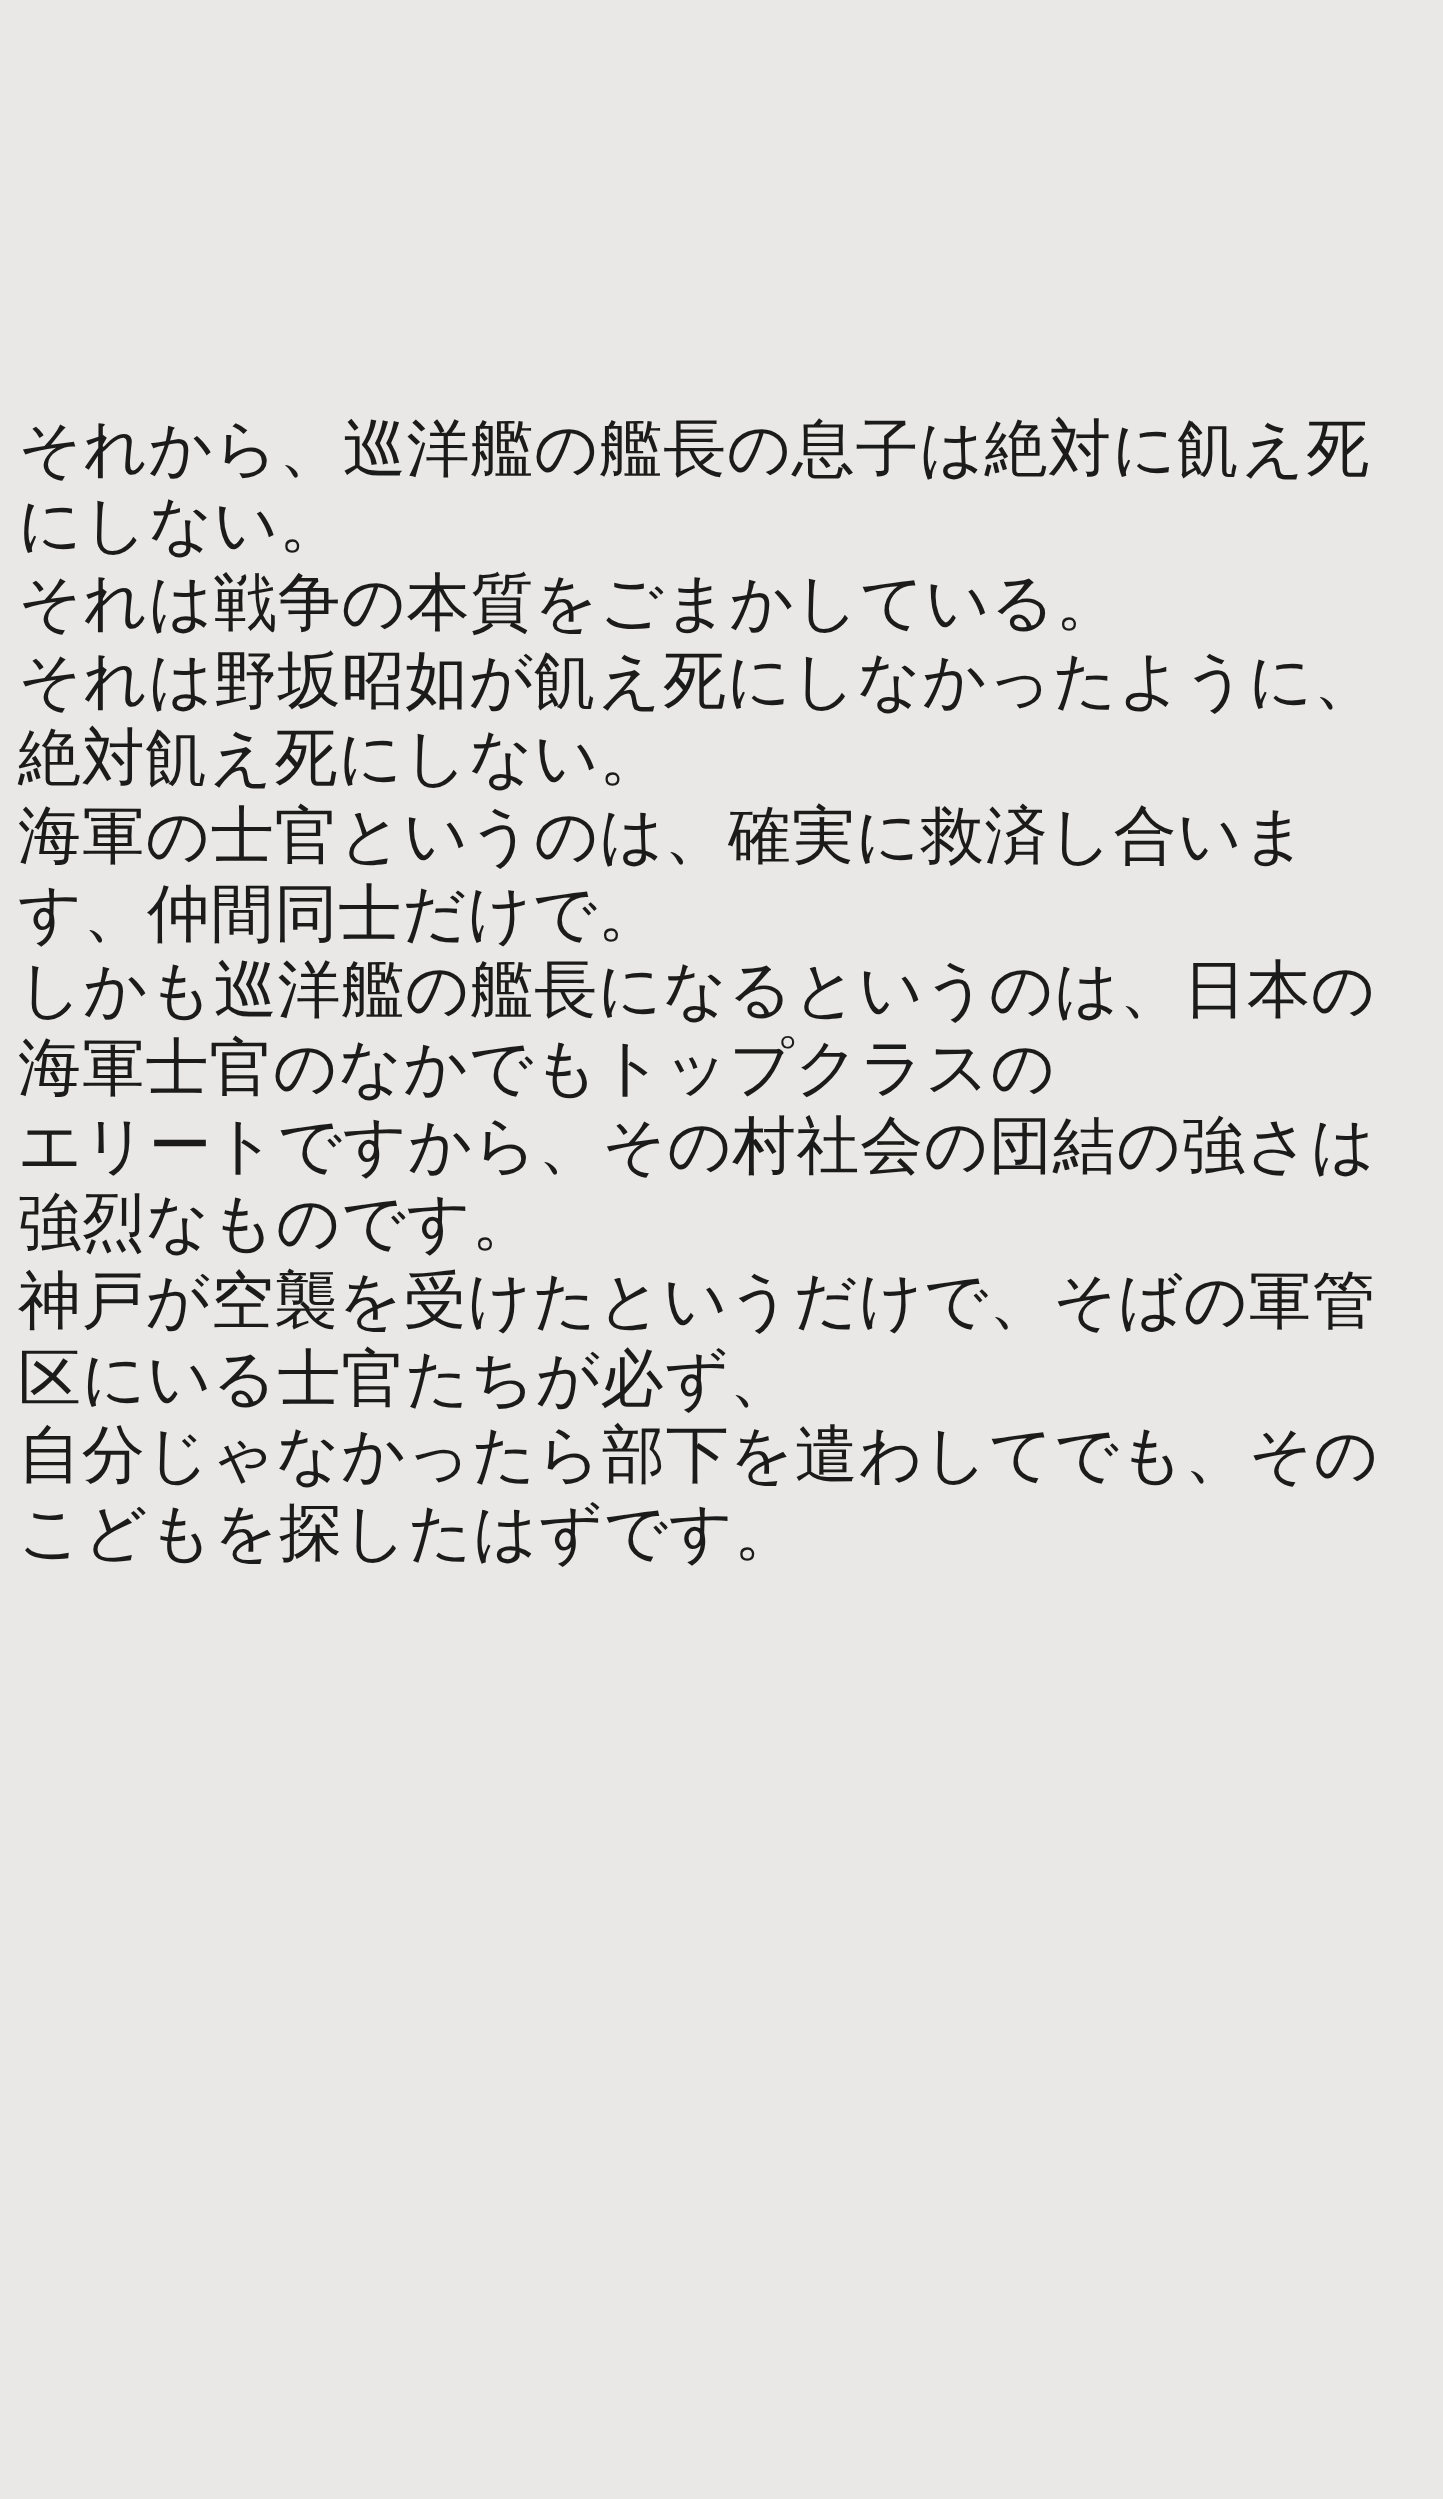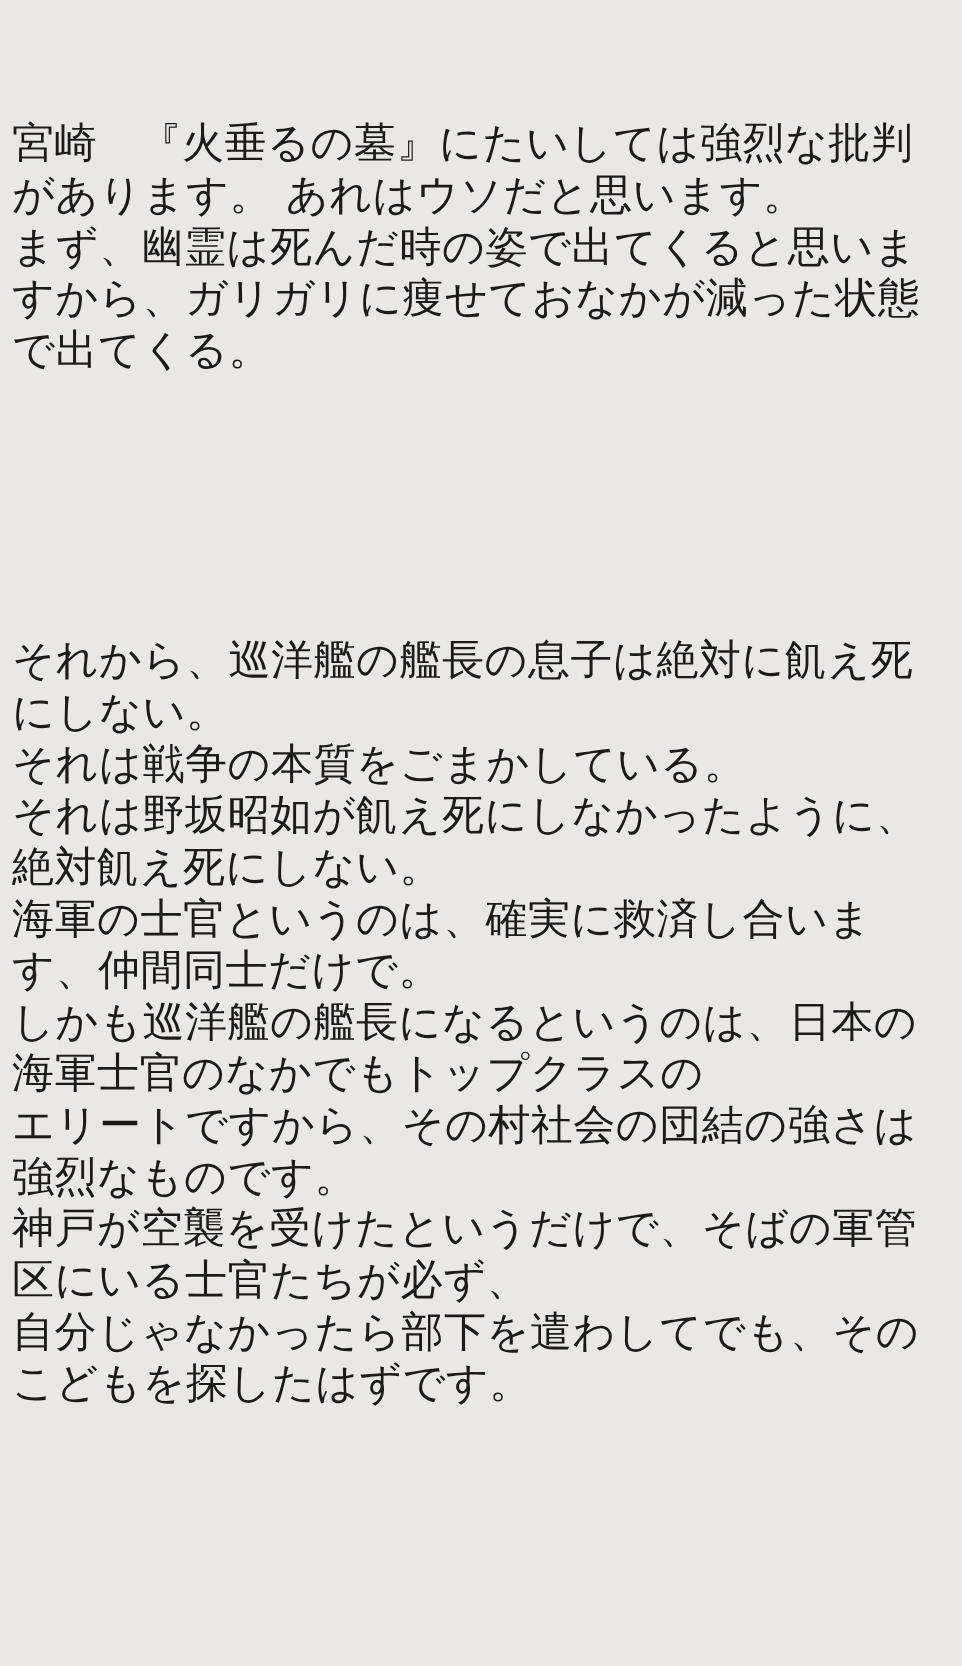--- a/index.html
+++ b/index.html
@@ -36,22 +36,20 @@
   }
   .blank-line {
     height: 52px;
   }
 </style>
 </head>
 <body>
 
 <div class="page">
   <div class="text-block">
-    <p class="para">宮崎　『火垂るの墓』にたいしては強烈な批判があります。 あれはウソだと思います。
-まず、幽霊は死んだ時の姿で出てくると思いますから、ガリガリに痩せておなかが減った状態で出てくる。</p>
     <div class="blank-line"></div>
     <p class="para">それから、巡洋艦の艦長の息子は絶対に飢え死にしない。
 それは戦争の本質をごまかしている。
 それは野坂昭如が飢え死にしなかったように、絶対飢え死にしない。
 海軍の士官というのは、確実に救済し合います、仲間同士だけで。
 しかも巡洋艦の艦長になるというのは、日本の海軍士官のなかでもトップクラスの
 エリートですから、その村社会の団結の強さは強烈なものです。
 神戸が空襲を受けたというだけで、そばの軍管区にいる士官たちが必ず、
 自分じゃなかったら部下を遣わしてでも、そのこどもを探したはずです。</p>
     <div class="blank-line"></div>

